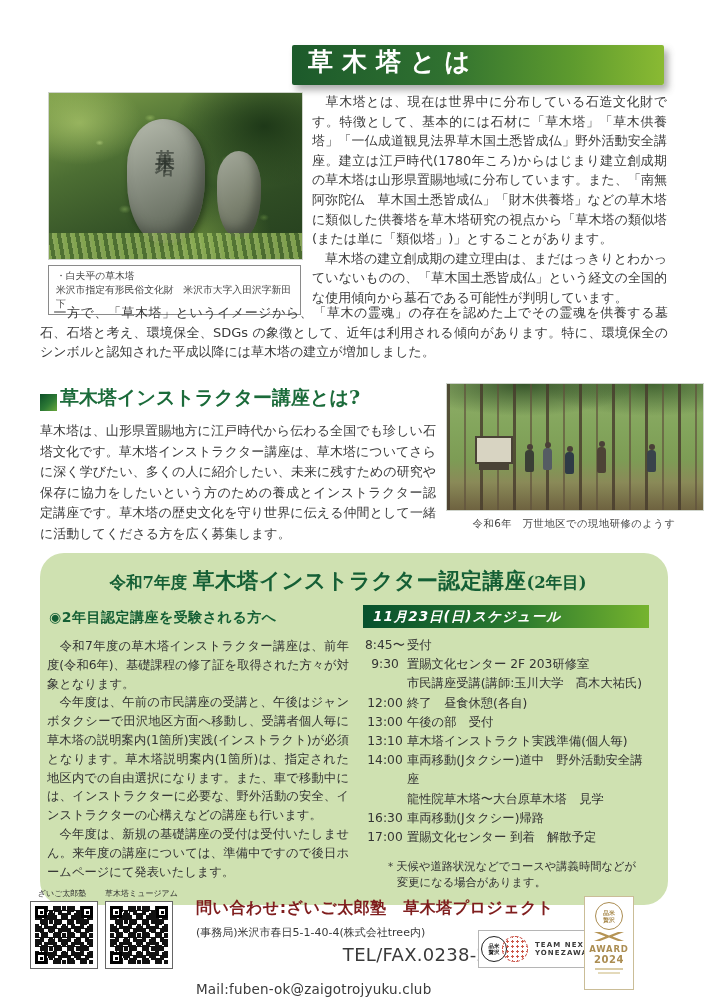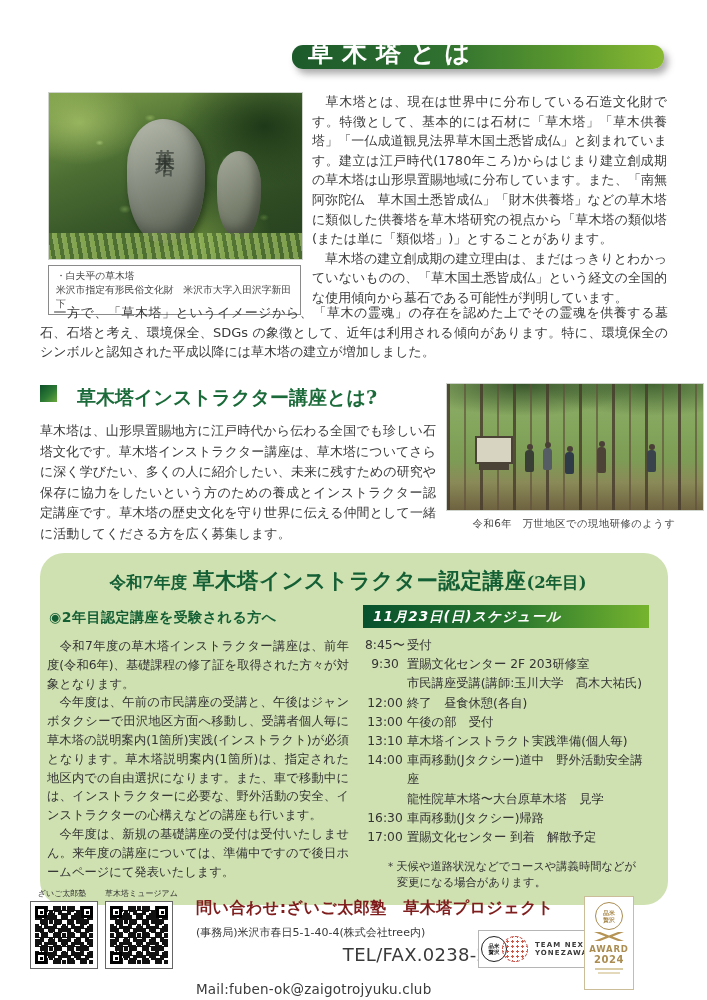--- a/index.html
+++ b/index.html
@@ -1,22 +1,22 @@
 <!DOCTYPE html>
 <html lang="ja"><head>
 <meta charset="utf-8">
 <style>
   html,body{margin:0;padding:0;background:#e8e8e8;}
   .page{position:relative;width:707px;height:1000px;margin:0 auto;background:#fff;
         font-family:"DejaVu Sans","Liberation Sans",sans-serif;color:#333;overflow:hidden;}
 
   
-  .banner{position:absolute;left:292px;top:45px;width:372px;height:24px;border-radius:11px;
+  .banner{position:absolute;left:292px;top:45px;width:372px;height:40px;border-radius:2px;
           background:linear-gradient(90deg,#1c5a2b 0%,#2f7030 40%,#5d9a2e 75%,#8aba33 100%);
-          box-shadow:4px 5px 7px rgba(70,70,70,.45);display:flex;align-items:flex-end;}
+          box-shadow:4px 5px 7px rgba(70,70,70,.45);display:flex;align-items:flex-start;}
   .banner span{font-family:"DejaVu Serif","Liberation Serif",serif;font-weight:700;color:#fff;
           font-size:25px;letter-spacing:9px;padding-left:16px;white-space:nowrap;}
 
   
   .intro-row{position:absolute;left:48px;top:92px;width:619px;display:flex;gap:11px;}
   .photo-col{width:253px;flex:0 0 253px;}
   .monument-photo{position:relative;width:253px;height:166px;overflow:hidden;border:1px solid #cfd4cc;
      background:
        radial-gradient(90px 60px at 12% 18%,rgba(190,215,120,.55),transparent 70%),
        radial-gradient(120px 80px at 85% 20%,rgba(20,45,18,.8),transparent 75%),
@@ -45,21 +45,21 @@
      font-size:9.8px;line-height:14px;color:#444;}
   .intro-text{flex:1;font-size:13px;line-height:19.6px;text-align:justify;color:#3b3b3b;}
   .intro-text p{margin:0;}
   .intro-wide{position:absolute;left:40px;top:303px;width:628px;margin:0;
      font-size:13px;line-height:19.6px;text-align:justify;color:#3b3b3b;}
 
   
   .section2{position:absolute;left:40px;top:383px;width:662px;display:flex;}
   .sec2-left{width:396px;flex:0 0 396px;}
   .sec2-left h2{margin:2px 0 10px 0;font-family:"DejaVu Serif","Liberation Serif",serif;
-     font-size:19px;color:#1b6b3a;display:flex;align-items:flex-start;gap:20px;}
+     font-size:19px;color:#1b6b3a;display:flex;align-items:flex-end;gap:3px;}
   .sq{display:inline-block;width:17px;height:17px;
      background:linear-gradient(135deg,#0c4f28 0%,#2d7a35 55%,#6aa83c 100%);}
   .sec2-left p{margin:0;font-size:13px;line-height:20.6px;text-align:justify;color:#3b3b3b;}
   .sec2-right{margin-left:10px;width:256px;}
   .forest-photo{position:relative;width:256px;height:126px;overflow:hidden;border:1px solid #cfd4cc;
      background:
        radial-gradient(140px 40px at 30% 0%,rgba(25,55,22,.75),transparent 80%),
        radial-gradient(140px 40px at 80% 0%,rgba(35,70,28,.7),transparent 80%),
        linear-gradient(180deg,#8fae68 0%,#83a55c 35%,#7d9c55 60%,#8a8a58 78%,#6e6240 100%);}
   .forest-photo .trunks{position:absolute;inset:0;
@@ -159,21 +159,21 @@
         </div>
         <div class="stone-small"></div>
         <div class="grass"></div>
       </div>
       <div class="caption-box">
         <div>・白夫平の草木塔</div>
         <div>米沢市指定有形民俗文化財　米沢市大字入田沢字新田下</div>
       </div>
     </div>
     <div class="intro-text">
-      <p>　草木塔とは、現在は世界中に分布している石造文化財です。特徴として、基本的には石材に「草木塔」「草木供養塔」「一仏成道観見法界草木国土悉皆成仏」と刻まれています。建立は江戸時代(1780年ころ)からはじまり建立創成期の草木塔は山形県置賜地域に分布しています。また、「南無阿弥陀仏　草木国土悉皆成仏」「財木供養塔」などの草木塔に類似した供養塔を草木塔研究の視点から「草木塔の類似塔(または単に「類似塔」)」とすることがあります。</p>
+      <p>　草木塔とは、現在は世界中に分布している石造文化財です。特徴として、基本的には石材に「草木塔」「草木供養塔」「一仏成道観見法界草木国土悉皆成仏」野外活動安全講座。建立は江戸時代(1780年ころ)からはじまり建立創成期の草木塔は山形県置賜地域に分布しています。また、「南無阿弥陀仏　草木国土悉皆成仏」「財木供養塔」などの草木塔に類似した供養塔を草木塔研究の視点から「草木塔の類似塔(または単に「類似塔」)」とすることがあります。</p>
       <p>　草木塔の建立創成期の建立理由は、まだはっきりとわかっていないものの、「草木国土悉皆成仏」という経文の全国的な使用傾向から墓石である可能性が判明しています。</p>
     </div>
   </div>
   <p class="intro-wide">　一方で、「草木塔」というイメージから、「草木の霊魂」の存在を認めた上でその霊魂を供養する墓石、石塔と考え、環境保全、SDGs の象徴として、近年は利用される傾向があります。特に、環境保全のシンボルと認知された平成以降には草木塔の建立が増加しました。</p>
 
   <div class="section2">
     <div class="sec2-left">
       <h2>
         <span class="sq"></span>
         <span>草木塔インストラクター講座とは?</span>

